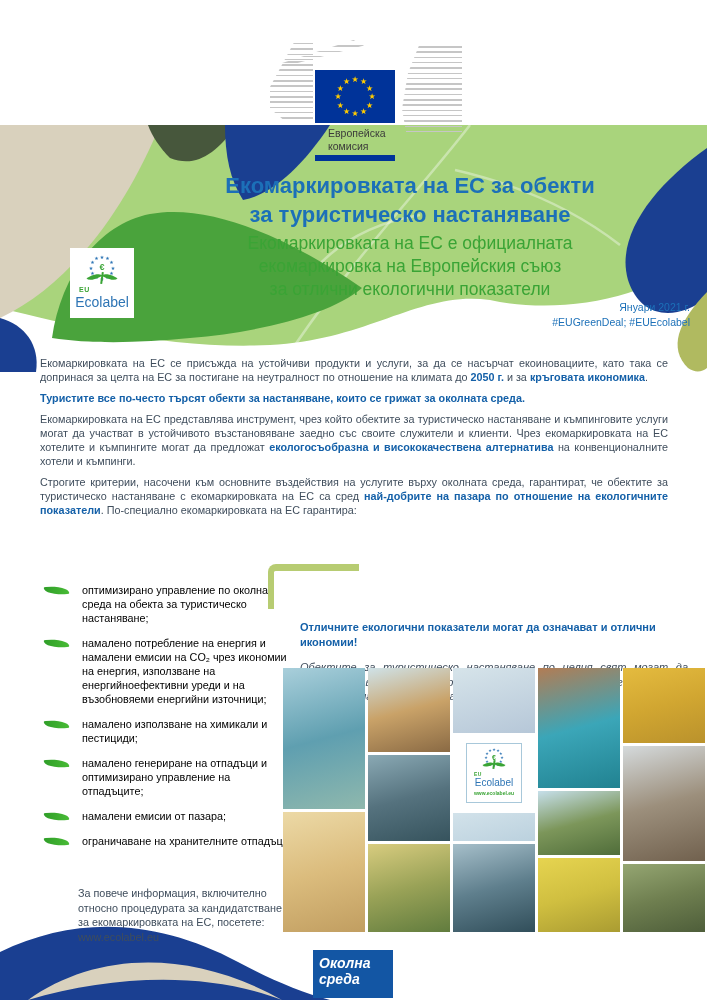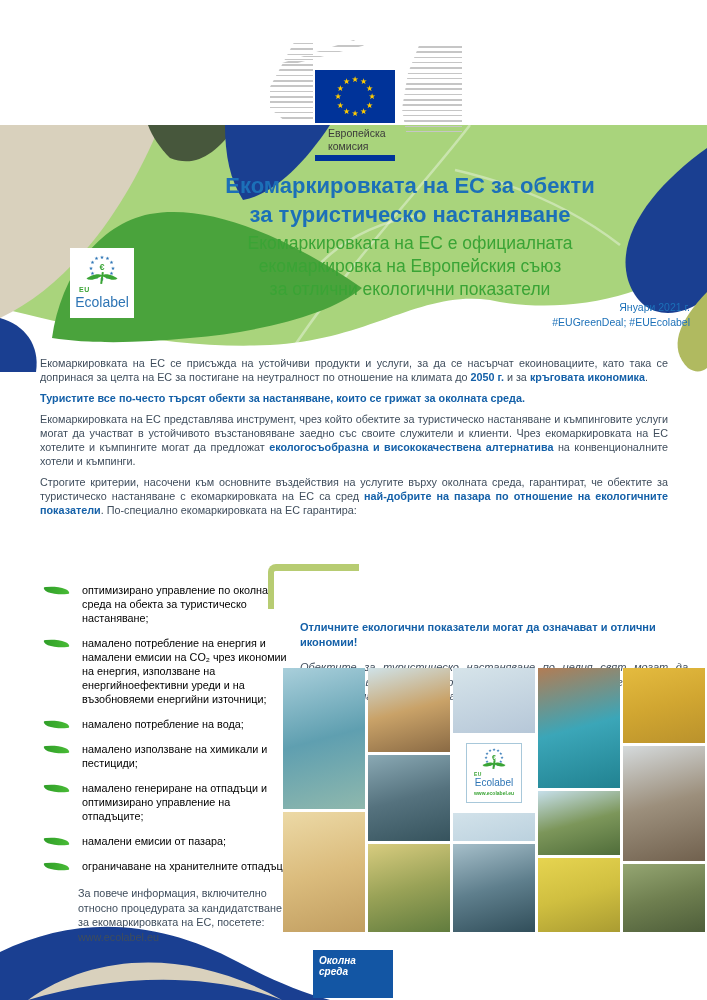--- a/index.html
+++ b/index.html
@@ -65,21 +65,21 @@
   .collage{left:283px;top:668px;display:flex;gap:3px;}
   .ccol{display:flex;flex-direction:column;gap:3px;width:82px;}
   .photo{width:82px;}
   .eco-card{left:453px;top:736px;width:82px;height:74px;background:#fff;
             display:flex;align-items:center;justify-content:center;}
   .eco-mini{position:relative;width:54px;height:58px;border:1px solid #a8c8da;background:#fff;}
   .f-sm{left:50%;top:1px;width:30px;height:26px;transform:translateX(-50%);}
 
   
   .tag{left:313px;top:950px;width:80px;height:48px;padding:5px 6px;box-sizing:border-box;
-       color:#fff;font-size:10px;font-style:italic;font-weight:bold;}
+       color:#fff;font-size:14px;font-style:italic;font-weight:bold;}
 </style>
 </head>
 <body>
 
 <div class="page">
 
   <svg class="bg" width="707" height="1000" viewBox="0 0 707 1000">
     <rect width="707" height="1000" fill="#ffffff"></rect>
 
     <path d="M0,125 H707 V250 C650,300 560,315 490,300 C420,290 370,340 270,345 C170,350 70,325 0,308 Z" fill="#a9d47c"></path>
@@ -174,24 +174,20 @@
   </div>
 
   <div class="abs z bullets" id="bullet-list">
       <div class="brow">
         <span class="leaf"></span>
         <span>оптимизирано управление по околна среда на обекта за туристическо настаняване;</span>
       </div>
       <div class="brow">
         <span class="leaf"></span>
         <span>намалено потребление на енергия и намалени емисии на CO₂ чрез икономии на енергия, използване на енергийноефективни уреди и на възобновяеми енергийни източници;</span>
-      </div>
-      <div class="brow">
-        <span class="leaf"></span>
-        <span>намалено потребление на вода;</span>
       </div>
       <div class="brow">
         <span class="leaf"></span>
         <span>намалено използване на химикали и пестициди;</span>
       </div>
       <div class="brow">
         <span class="leaf"></span>
         <span>намалено генериране на отпадъци и оптимизирано управление на отпадъците;</span>
       </div>
       <div class="brow">

